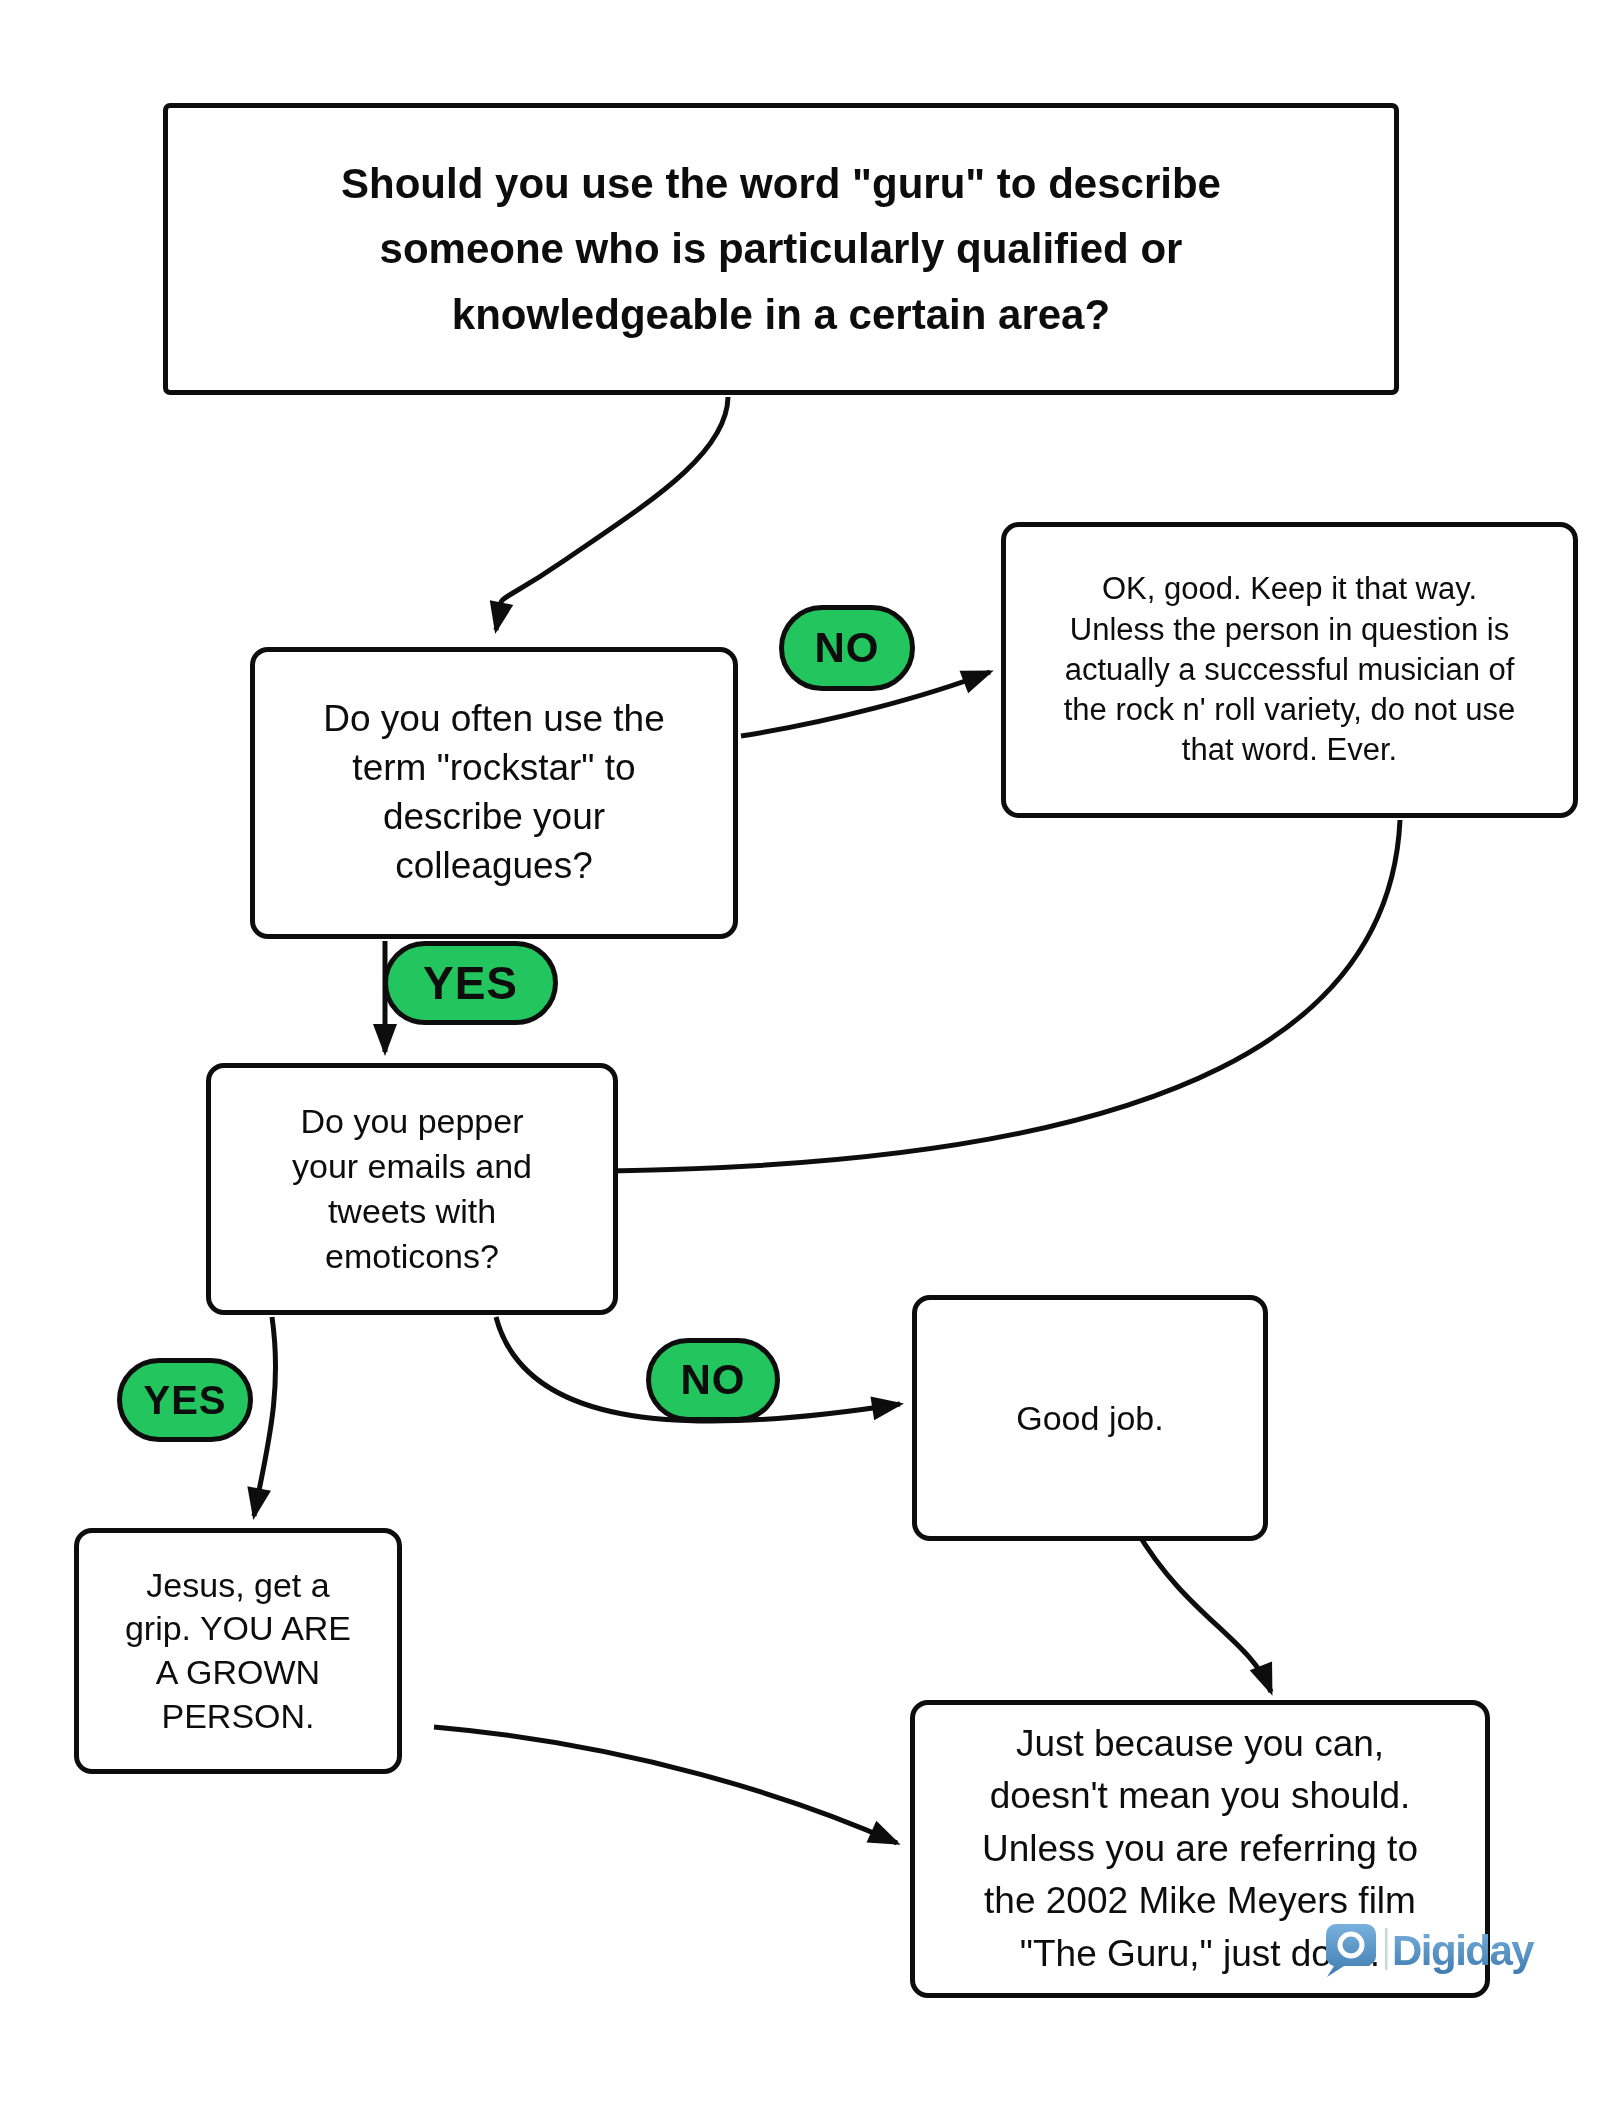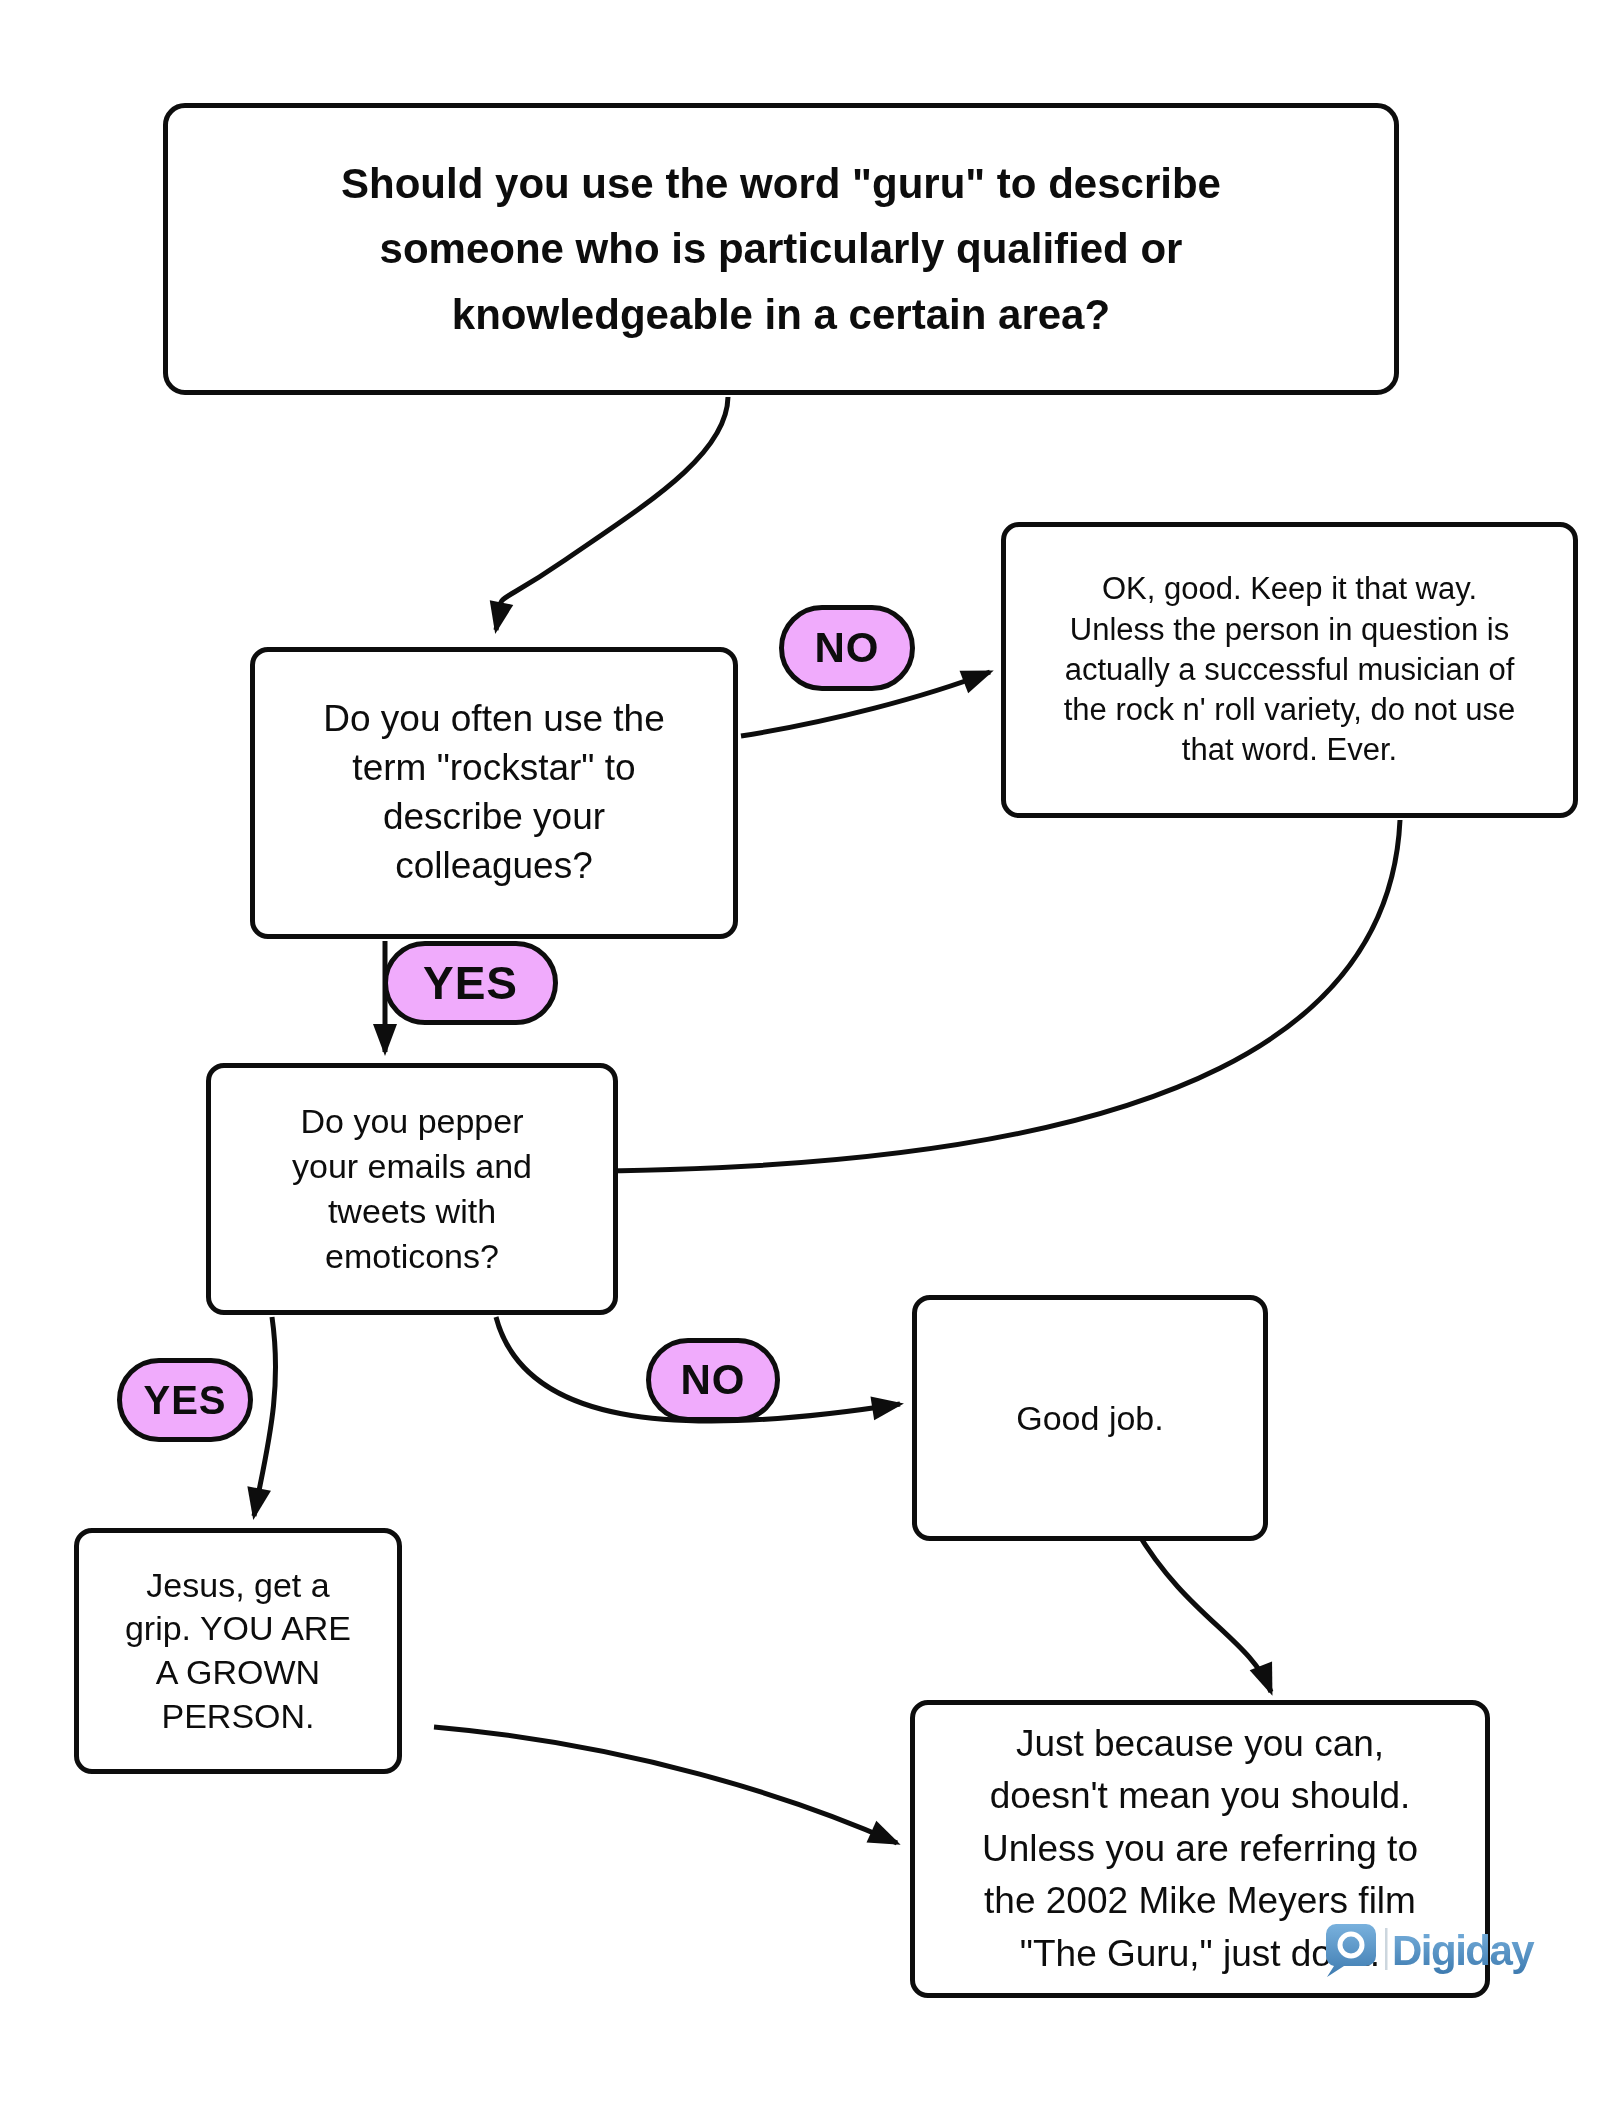--- a/index.html
+++ b/index.html
@@ -10,26 +10,26 @@
   }
   .connectors{position:absolute;left:0;top:0;z-index:1;}
   .connectors path{fill:none;stroke:var(--stroke,#0d0d0d);stroke-width:5;}
   .node{
     position:absolute;z-index:2;box-sizing:border-box;background:#ffffff;
     border:5px solid var(--stroke,#0d0d0d);border-radius:18px;
     display:flex;align-items:center;justify-content:center;text-align:center;
   }
   .node span{white-space:pre-line;display:block;}
   .bubble{
-    position:absolute;z-index:3;box-sizing:border-box;background:#f0abfc;
+    position:absolute;z-index:3;box-sizing:border-box;background:#22c55e;
     border:5px solid var(--stroke,#0d0d0d);border-radius:999px;
     display:flex;align-items:center;justify-content:center;
     font-weight:bold;letter-spacing:1px;
   }
-  .n-start{left:163px;top:103px;width:1236px;height:292px;border-radius:22px;
+  .n-start{left:163px;top:103px;width:1236px;height:292px;border-radius:7px;
     font-size:42px;font-weight:bold;line-height:1.55;padding:0 90px;}
   .n-rockstar{left:250px;top:647px;width:488px;height:292px;font-size:37px;line-height:1.32;padding:0 40px;}
   .n-okgood{left:1001px;top:522px;width:577px;height:296px;font-size:31px;line-height:1.3;padding:0 33px;}
   .n-pepper{left:206px;top:1063px;width:412px;height:252px;font-size:34px;line-height:1.33;padding:0 20px;}
   .n-goodjob{left:912px;top:1282px;width:356px;height:246px;font-size:34px;margin-top:13px;}
   .n-jesus{left:74px;top:1528px;width:328px;height:246px;font-size:34px;line-height:1.28;padding:0 24px;}
   .n-just{left:910px;top:1700px;width:580px;height:298px;font-size:37px;line-height:1.42;padding:0 10px;}
   .b-no1{left:779px;top:605px;width:136px;height:86px;font-size:42px;}
   .b-yes1{left:383px;top:941px;width:175px;height:84px;font-size:46px;}
   .b-no2{left:646px;top:1338px;width:134px;height:84px;font-size:42px;}

